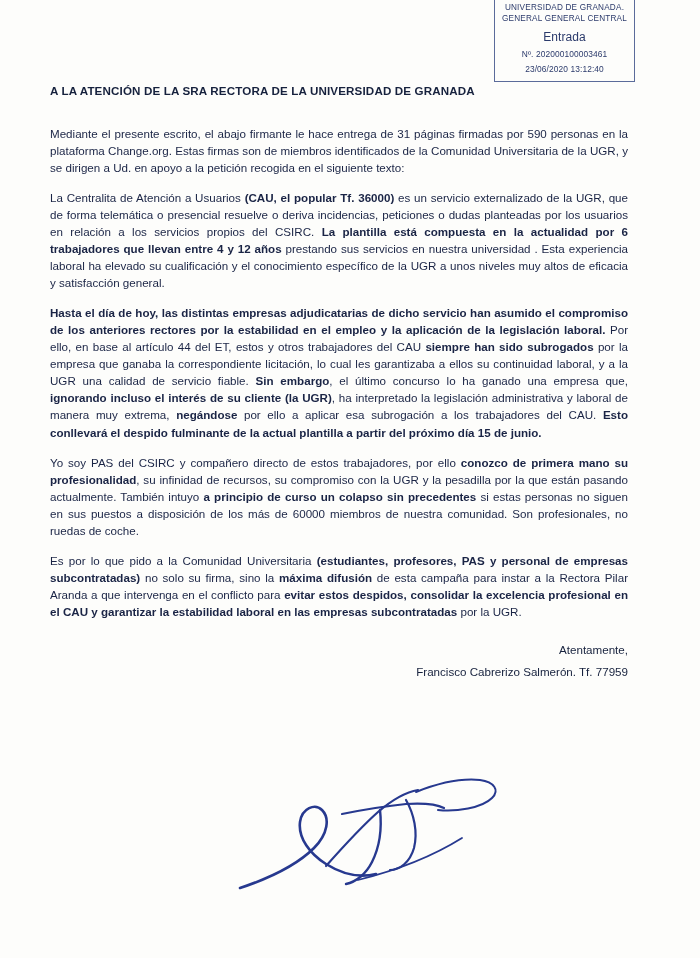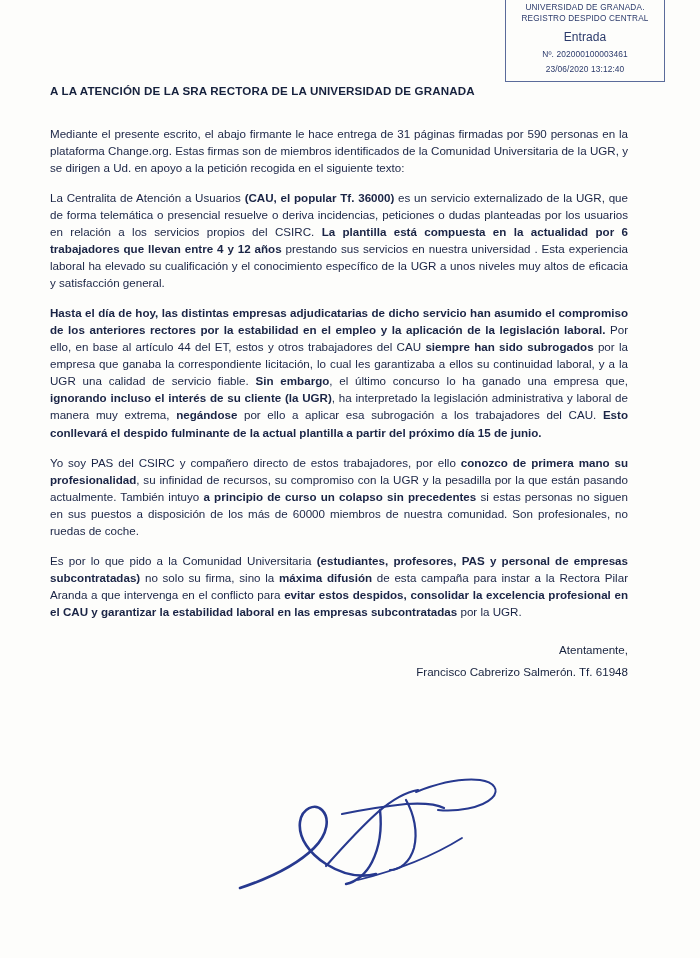--- a/index.html
+++ b/index.html
@@ -19,22 +19,22 @@
   .page {
     position: absolute;
     inset: 0;
     background: #fdfdfb;
   }
 
   
   .stamp {
     position: absolute;
     top: 0;
-    left: 505px;
-    width: 160px;
+    left: 494px;
+    width: 141px;
     padding: 2px 4px 6px 4px;
     border-left: 1px solid #5b6b9a;
     border-right: 1px solid #5b6b9a;
     border-bottom: 1px solid #5b6b9a;
     box-sizing: border-box;
     text-align: center;
     color: #2b3a6b;
     font-size: 8.5px;
     line-height: 1.38;
     letter-spacing: .1px;
@@ -111,21 +111,21 @@
     pointer-events: none;
   }
 </style>
 </head>
 <body>
 
 <div class="page">
 
   <div class="stamp">
     <div class="org">UNIVERSIDAD DE GRANADA.</div>
-    <div class="org">REGISTRO DESPIDO CENTRAL</div>
+    <div class="org">GENERAL GENERAL CENTRAL</div>
     <div class="entrada">Entrada</div>
     <div class="num">Nº. 202000100003461</div>
     <div class="date">23/06/2020 13:12:40</div>
   </div>
 
   <div class="letter">
 
     <div class="addressee">A LA ATENCIÓN DE LA SRA RECTORA DE LA UNIVERSIDAD DE GRANADA</div>
 
     <p class="para">Mediante el presente escrito, el abajo firmante le hace entrega de 31 páginas firmadas por 590 personas en la plataforma Change.org. Estas firmas son de miembros identificados de la Comunidad Universitaria de la UGR, y se dirigen a Ud. en apoyo a la petición recogida en el siguiente texto:</p>
@@ -142,21 +142,21 @@
     <p class="para">
       <span>Yo soy PAS del CSIRC y compañero directo de estos trabajadores, por ello </span><b>conozco de primera mano su profesionalidad</b><span>, su infinidad de recursos, su compromiso con la UGR y la pesadilla por la que están pasando actualmente. También intuyo </span><b>a principio de curso un colapso sin precedentes</b><span> si estas personas no siguen en sus puestos a disposición de los más de 60000 miembros de nuestra comunidad. Son profesionales, no ruedas de coche.</span>
     </p>
 
     <p class="para">
       <span>Es por lo que pido a la Comunidad Universitaria </span><b>(estudiantes, profesores, PAS y personal de empresas subcontratadas)</b><span> no solo su firma, sino la </span><b>máxima difusión</b><span> de esta campaña para instar a la Rectora Pilar Aranda a que intervenga en el conflicto para </span><b>evitar estos despidos, consolidar la excelencia profesional en el CAU y garantizar la estabilidad laboral en las empresas subcontratadas</b><span> por la UGR.</span>
     </p>
 
     <div class="sig-block">
       <span class="closing">Atentamente,</span>
-      <span class="signer">Francisco Cabrerizo Salmerón. Tf. 61948</span>
+      <span class="signer">Francisco Cabrerizo Salmerón. Tf. 77959</span>
     </div>
 
   </div>
 
   <svg class="signature" viewBox="0 0 290 150" xmlns="http://www.w3.org/2000/svg">
     <g fill="none" stroke="#27398f" stroke-linecap="round" stroke-linejoin="round">
       <path d="M10 118 C 40 108, 66 96, 84 78 C 98 64, 100 48, 92 40 C 85 33, 72 38, 70 52 C 68 68, 80 84, 96 94 C 112 104, 130 108, 146 104" stroke-width="2.6"></path>
       <path d="M96 96 C 112 78, 130 58, 148 42 C 162 30, 176 22, 188 20" stroke-width="2.2"></path>
       <path d="M112 44 C 132 40, 156 36, 176 34 C 192 33, 206 34, 214 38" stroke-width="2.2"></path>
       <path d="M150 40 C 152 58, 150 76, 142 92 C 136 104, 126 112, 116 114" stroke-width="2.4"></path>

